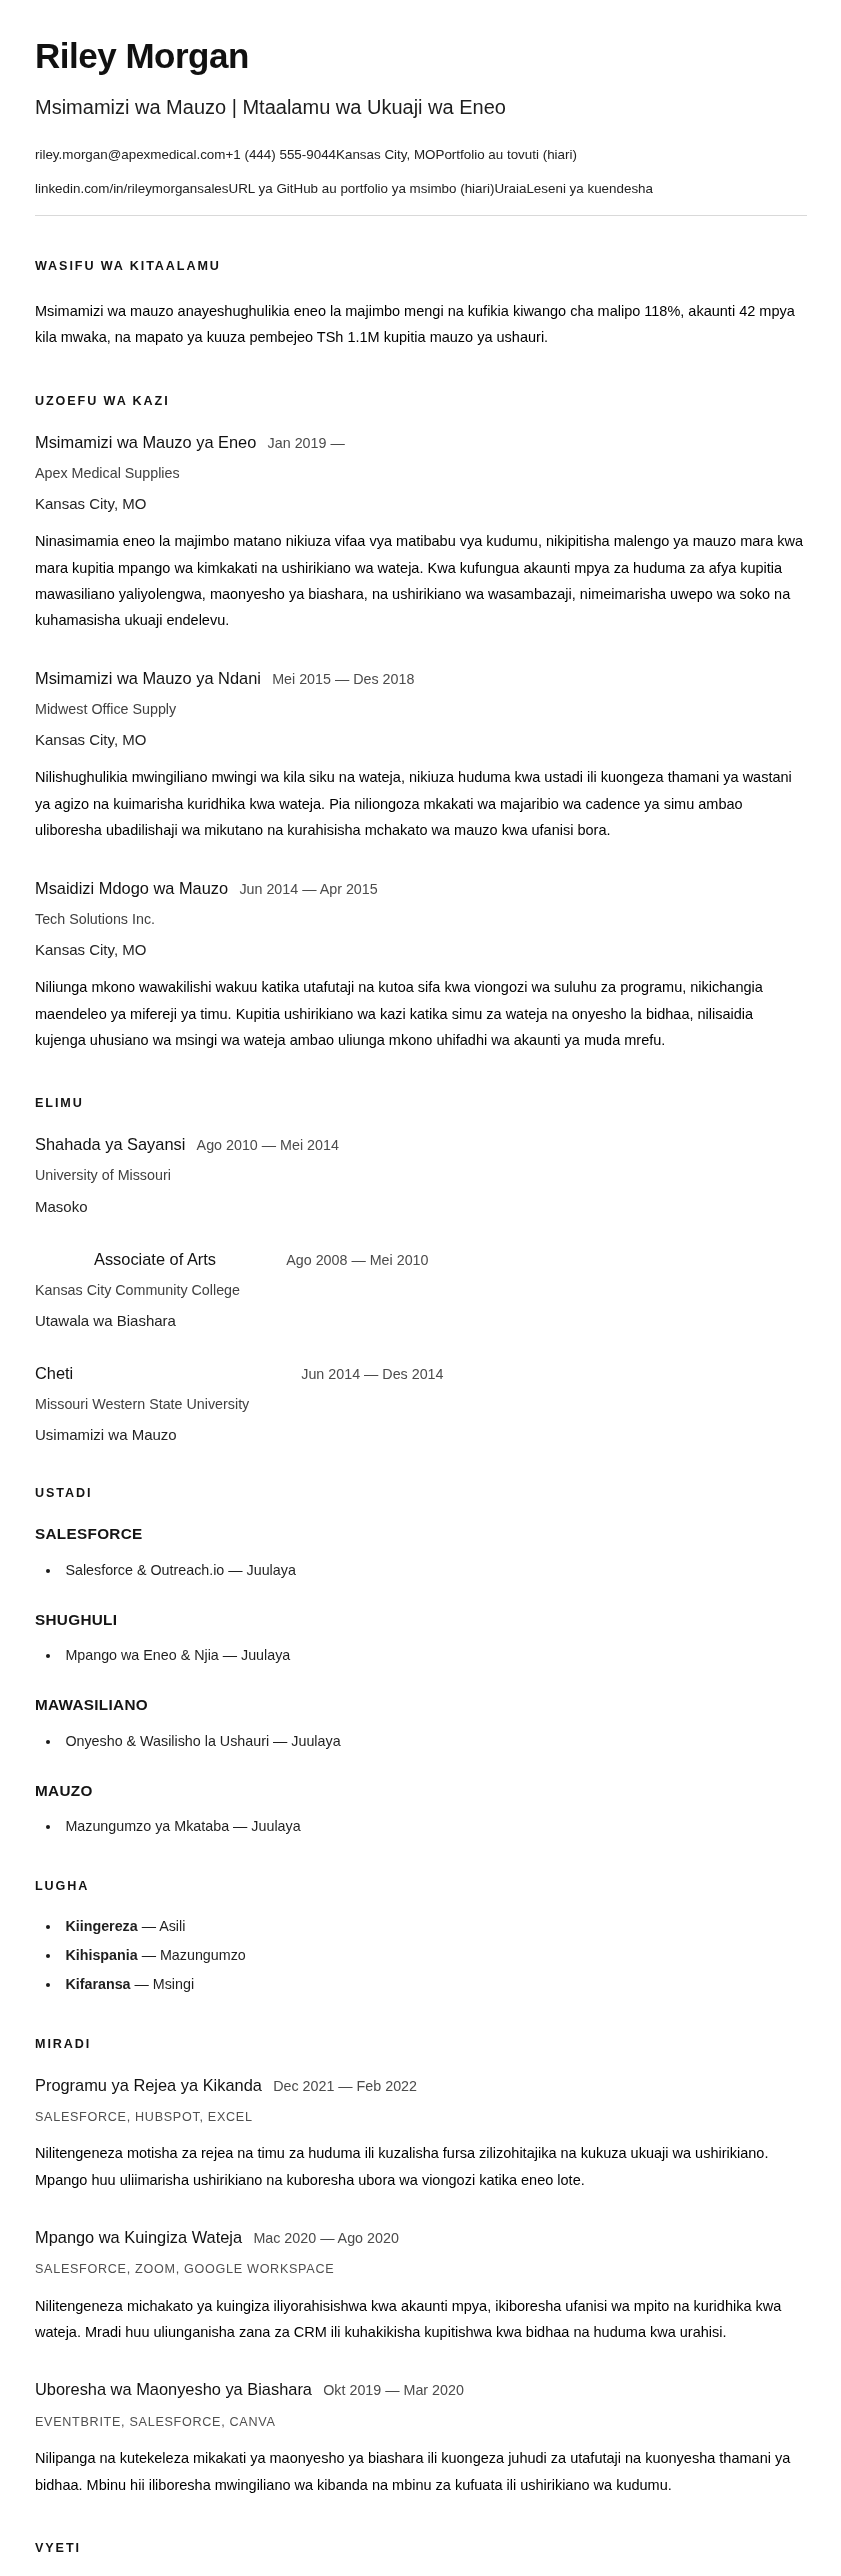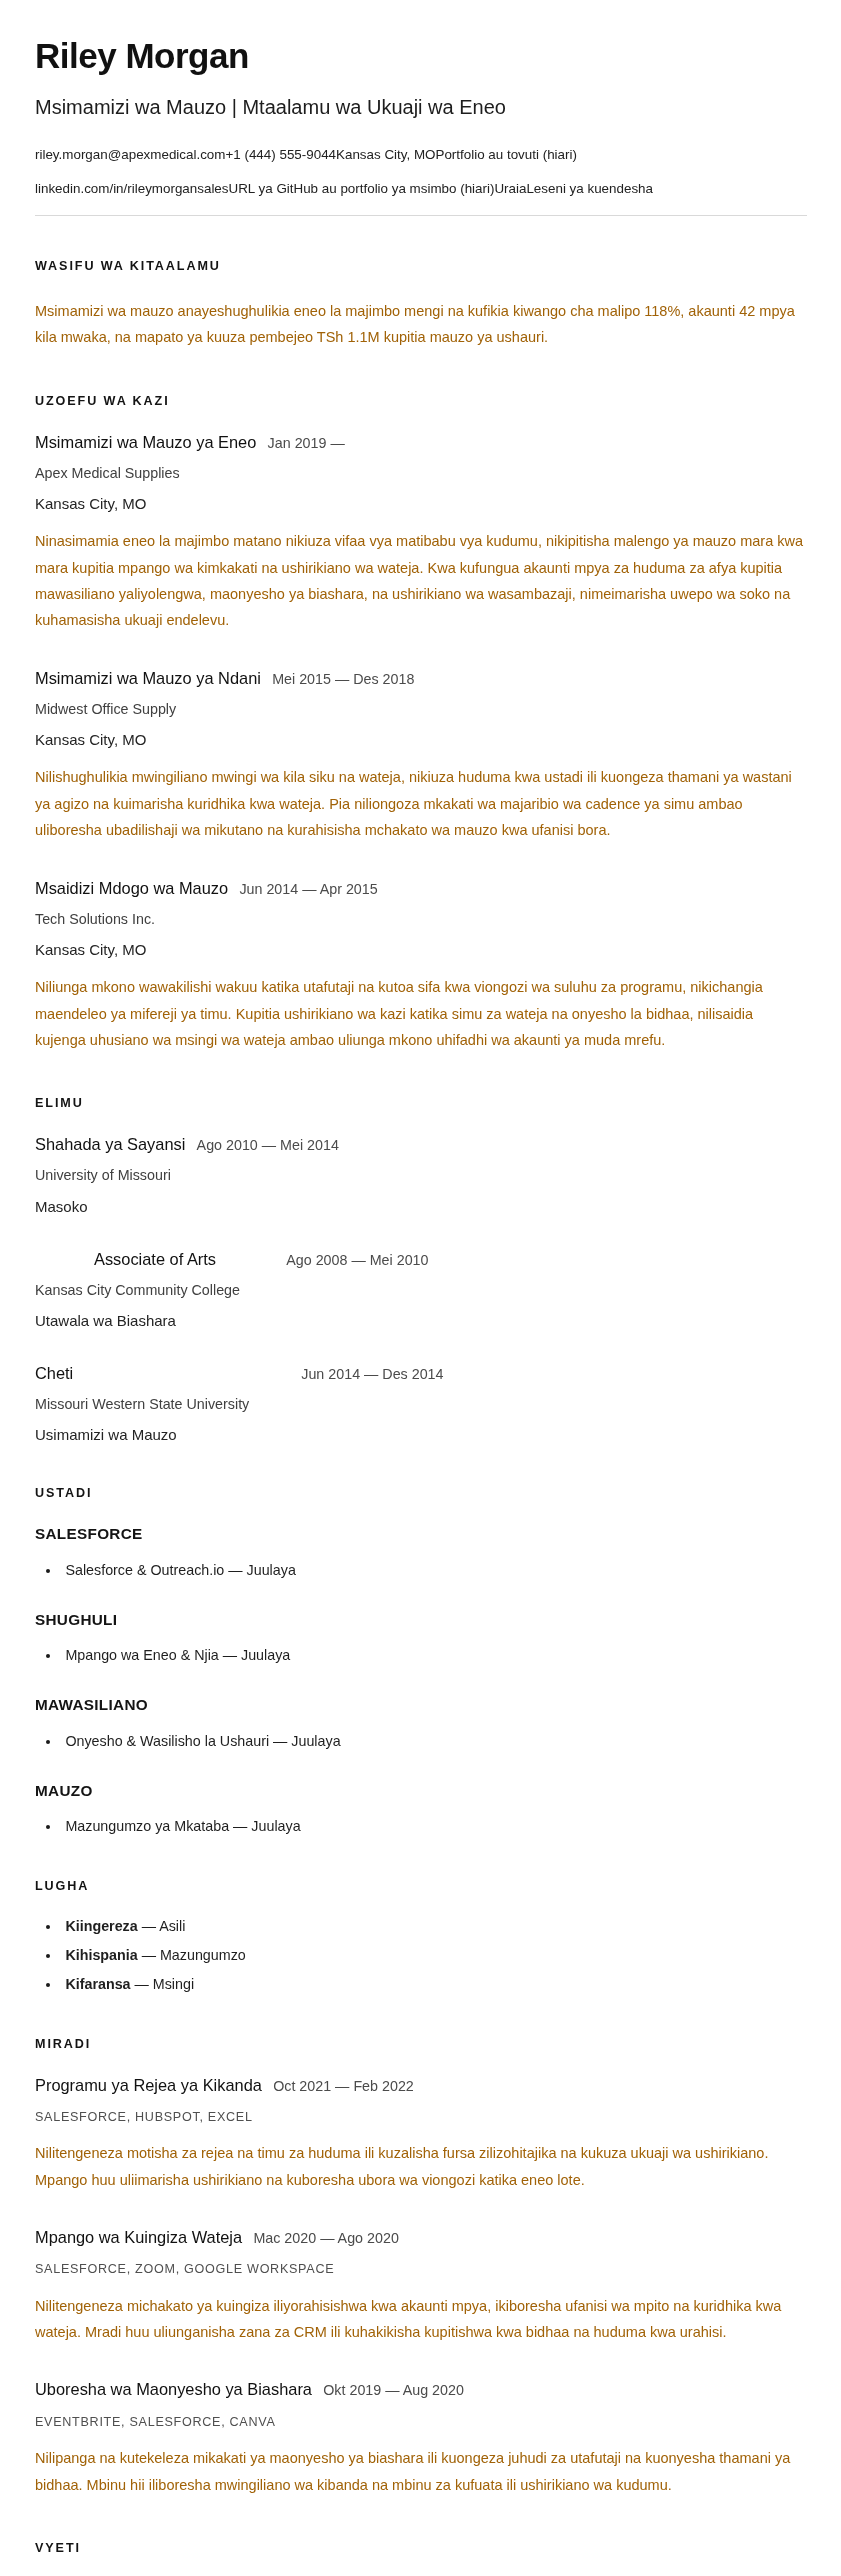--- a/index.html
+++ b/index.html
@@ -49,21 +49,21 @@
     font-size: 12.6px;
     font-weight: 700;
     letter-spacing: 1.9px;
     color: #141414;
     margin: 0 0 25px 0;
   }
   p.body {
     font-size: 14.5px;
     line-height: 1.82;
     margin: 0;
-    color: #a16207;
+    color: #000000;
     max-width: 772px;
   }
 
   
   .entry { margin-top: 35px; }
   .entry:first-of-type { margin-top: 0; }
   .entry-head { margin-bottom: 13px; }
   .entry-title {
     font-size: 16.4px;
     font-weight: 400;
@@ -244,39 +244,39 @@
       <li><span class="lang-name">Kifaransa</span><span> — Msingi</span></li>
     </ul>
   </section>
 
   <section>
     <h2 class="section-heading">MIRADI</h2>
 
     <div class="entry proj">
       <div class="entry-head">
         <span class="entry-title">Programu ya Rejea ya Kikanda</span>
-        <span class="entry-date">Oct 2021 — Feb 2022</span>
+        <span class="entry-date">Dec 2021 — Feb 2022</span>
       </div>
       <div class="tools">SALESFORCE, HUBSPOT, EXCEL</div>
       <p class="body">Nilitengeneza motisha za rejea na timu za huduma ili kuzalisha fursa zilizohitajika na kukuza ukuaji wa ushirikiano. Mpango huu uliimarisha ushirikiano na kuboresha ubora wa viongozi katika eneo lote.</p>
     </div>
 
     <div class="entry proj">
       <div class="entry-head">
         <span class="entry-title">Mpango wa Kuingiza Wateja</span>
         <span class="entry-date">Mac 2020 — Ago 2020</span>
       </div>
       <div class="tools">SALESFORCE, ZOOM, GOOGLE WORKSPACE</div>
       <p class="body">Nilitengeneza michakato ya kuingiza iliyorahisishwa kwa akaunti mpya, ikiboresha ufanisi wa mpito na kuridhika kwa wateja. Mradi huu uliunganisha zana za CRM ili kuhakikisha kupitishwa kwa bidhaa na huduma kwa urahisi.</p>
     </div>
 
     <div class="entry proj">
       <div class="entry-head">
         <span class="entry-title">Uboresha wa Maonyesho ya Biashara</span>
-        <span class="entry-date">Okt 2019 — Aug 2020</span>
+        <span class="entry-date">Okt 2019 — Mar 2020</span>
       </div>
       <div class="tools">EVENTBRITE, SALESFORCE, CANVA</div>
       <p class="body">Nilipanga na kutekeleza mikakati ya maonyesho ya biashara ili kuongeza juhudi za utafutaji na kuonyesha thamani ya bidhaa. Mbinu hii iliboresha mwingiliano wa kibanda na mbinu za kufuata ili ushirikiano wa kudumu.</p>
     </div>
   </section>
 
   <section>
     <h2 class="section-heading">VYETI</h2>
 
   </section>

